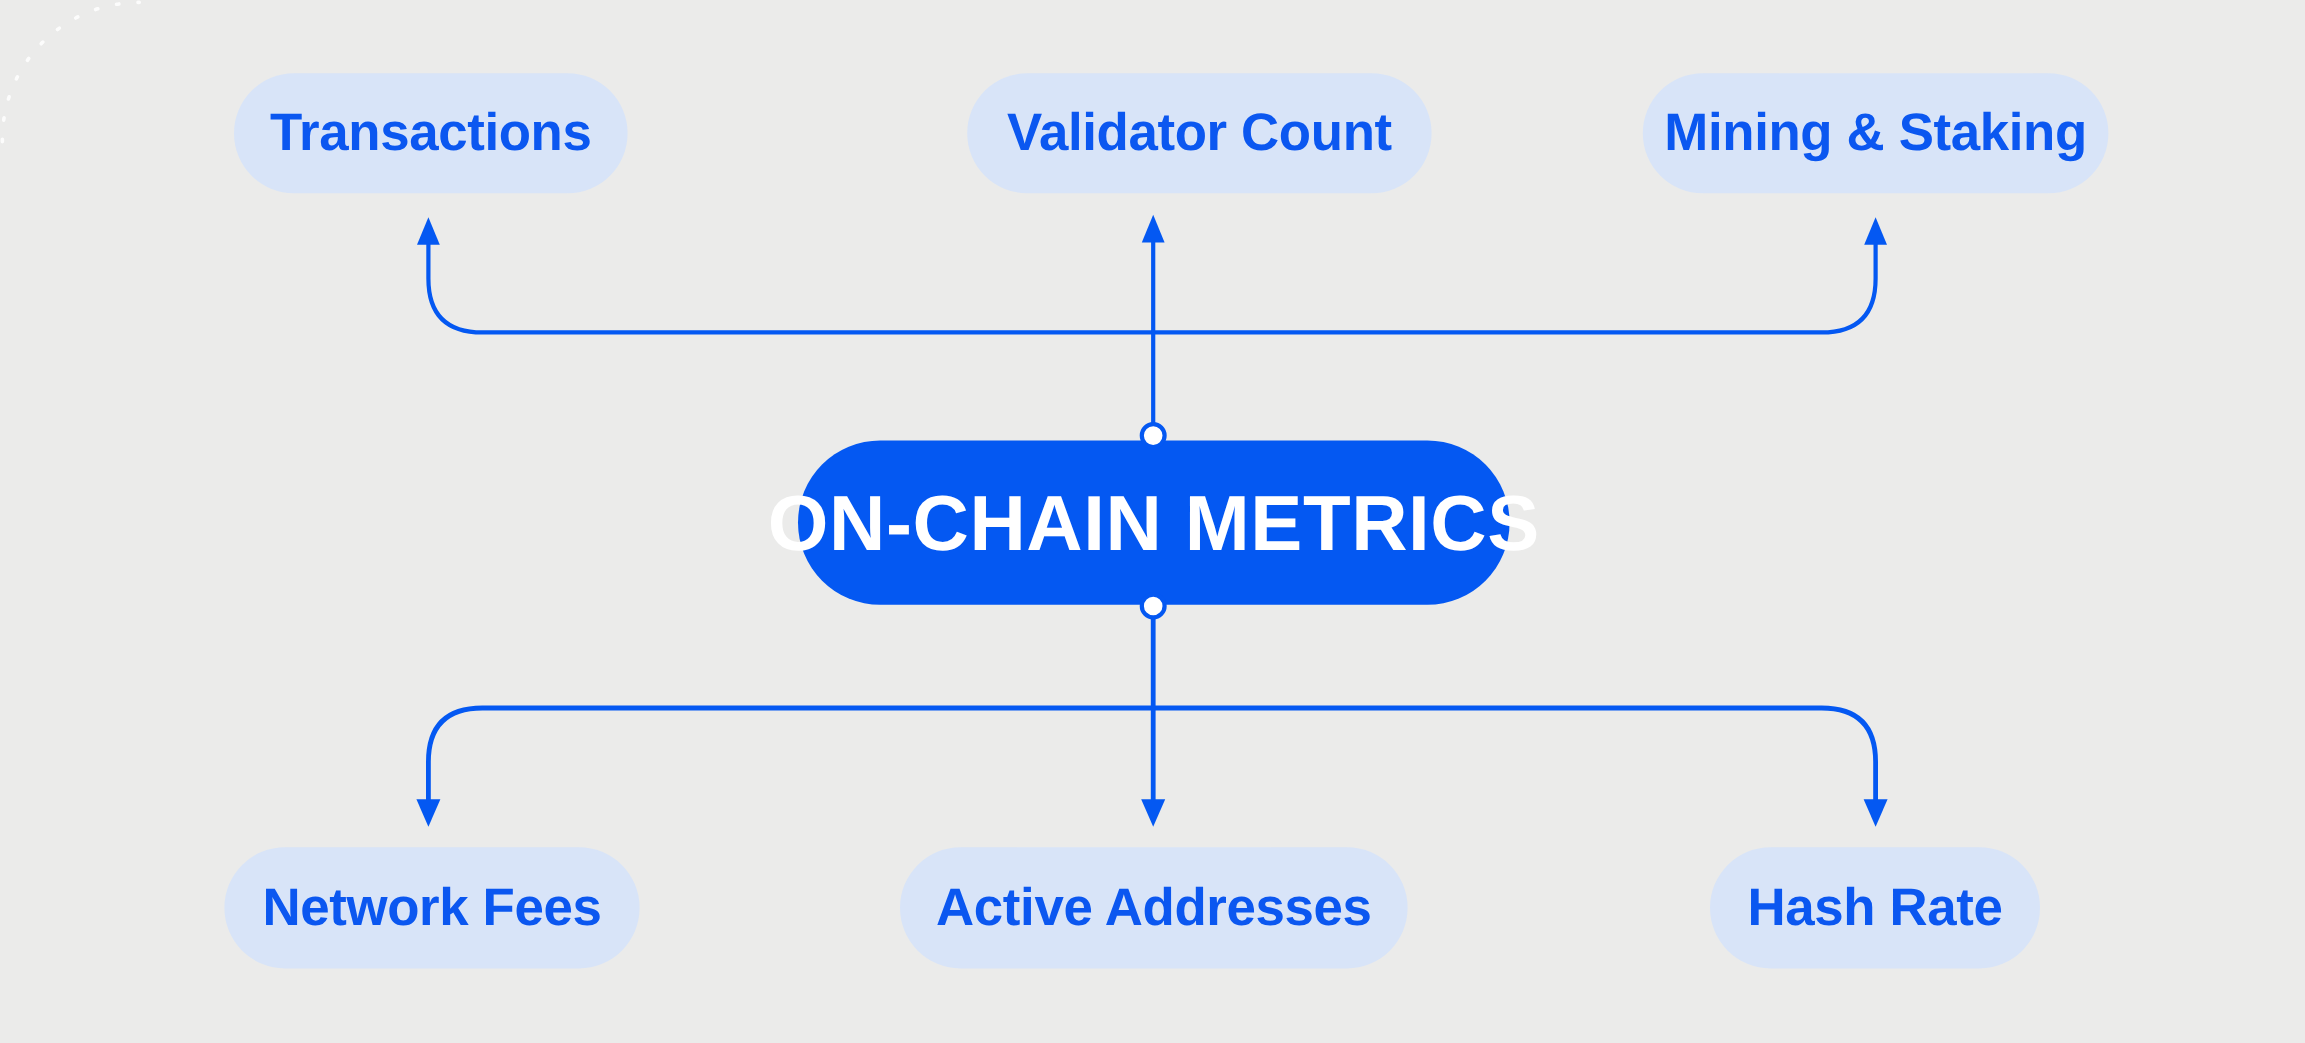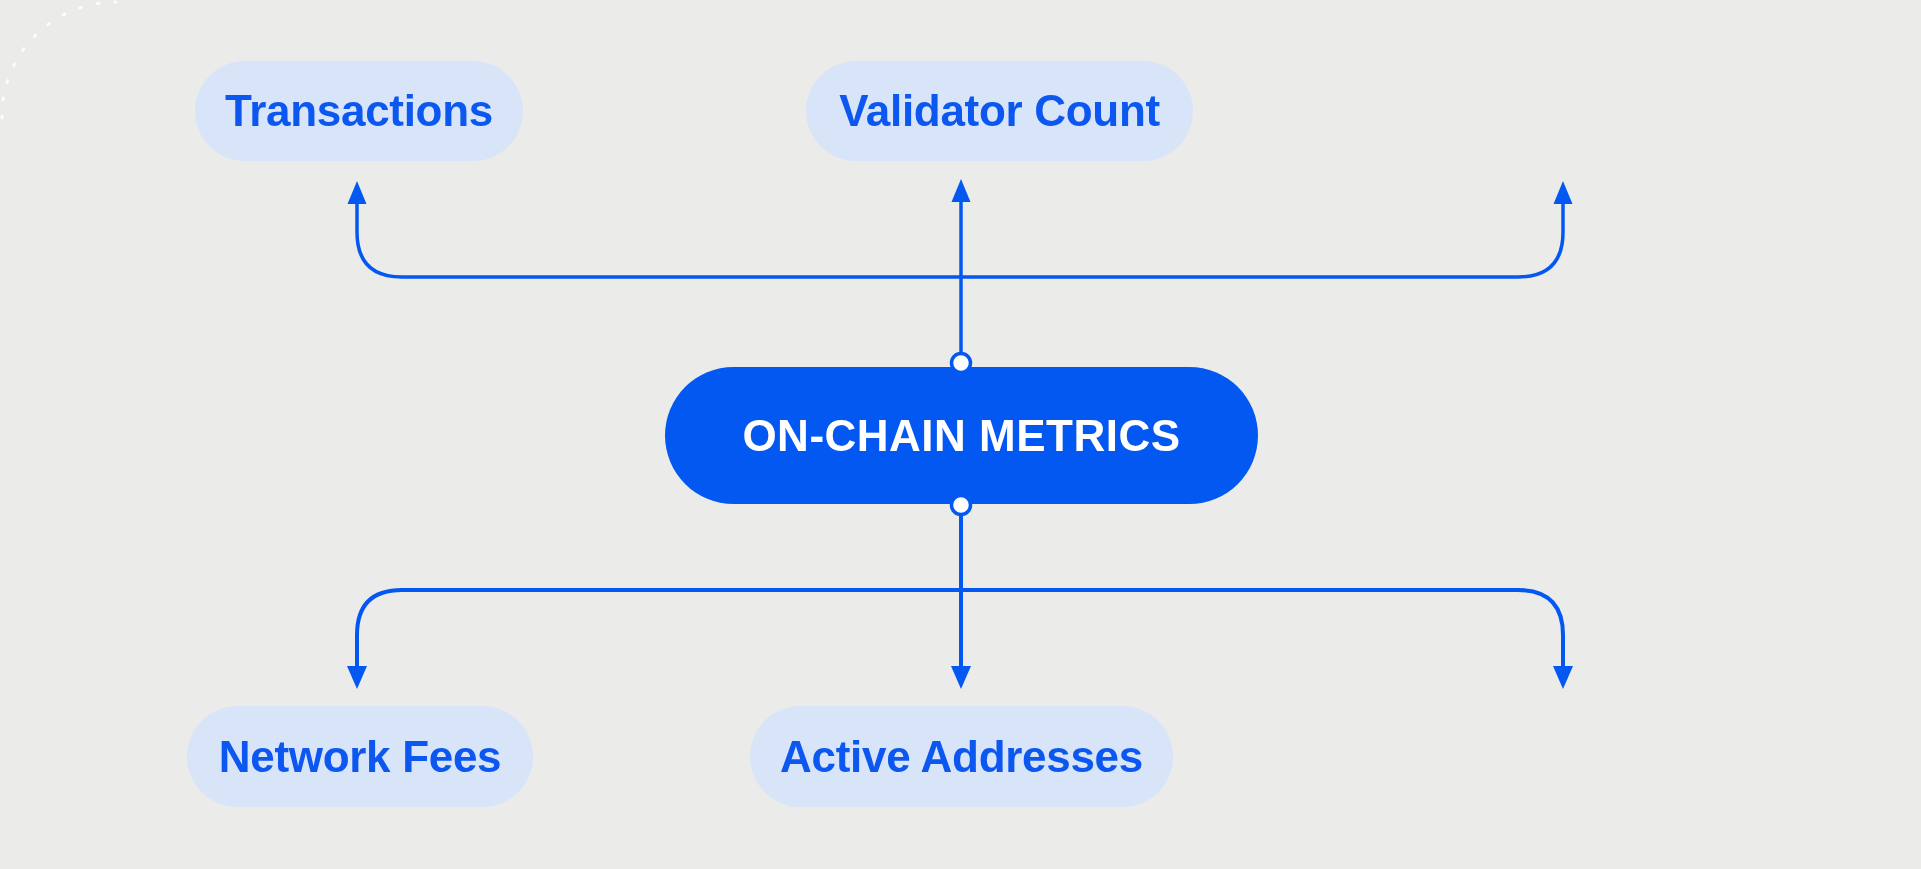--- a/index.html
+++ b/index.html
@@ -23,21 +23,21 @@
     background:var(--node-fill);
     border-radius:70px;
     color:var(--node-text);
     font-size:44px;font-weight:600;
     letter-spacing:-0.3px;
     white-space:nowrap;
   }
   .pill.center-pill{
     background:var(--accent);
     color:var(--center-text);
-    font-size:44px;font-weight:800;
+    font-size:65px;font-weight:800;
     letter-spacing:0.5px;
   }
   .n-transactions{left:195px;top:61px;width:328px;height:100px;}
   .n-validator  {left:806px;top:61px;width:387px;height:100px;}
   .n-mining     {left:1369px;top:61px;width:388px;height:100px;}
   .n-center     {left:665px;top:367px;width:593px;height:137px;border-radius:69px;}
   .n-network    {left:187px;top:706px;width:346px;height:101px;}
   .n-active     {left:750px;top:706px;width:423px;height:101px;}
   .n-hash       {left:1425px;top:706px;width:275px;height:101px;}
   svg.connectors{
@@ -55,30 +55,36 @@
 <body>
 
 <div class="stage">
 
   <div class="pill n-transactions">
     <span>Transactions</span>
   </div>
   <div class="pill n-validator">
     <span>Validator Count</span>
   </div>
+  <div class="pill n-mining">
+    <span>Mining &amp; Staking</span>
+  </div>
 
   <div class="pill center-pill n-center">
     <span>ON-CHAIN METRICS</span>
   </div>
 
   <div class="pill n-active">
     <span>Active Addresses</span>
   </div>
   <div class="pill n-network">
     <span>Network Fees</span>
+  </div>
+  <div class="pill n-hash">
+    <span>Hash Rate</span>
   </div>
 
   <svg class="connectors" viewBox="0 0 1921 869" xmlns="http://www.w3.org/2000/svg">
 
     <path class="corner-arc" d="M 2 118 A 114 114 0 0 1 116 2"></path>
 
     <path class="conn conn-top" d="M 357 200 L 357 232 Q 357 277 402 277 L 1518 277 Q 1563 277 1563 232 L 1563 200"></path>
     <path class="conn conn-top" d="M 961 198 L 961 353"></path>
     <polygon class="arrowhead" points="357,181 347.5,204 366.5,204"></polygon>
     <polygon class="arrowhead" points="961,179 951.5,202 970.5,202"></polygon>

